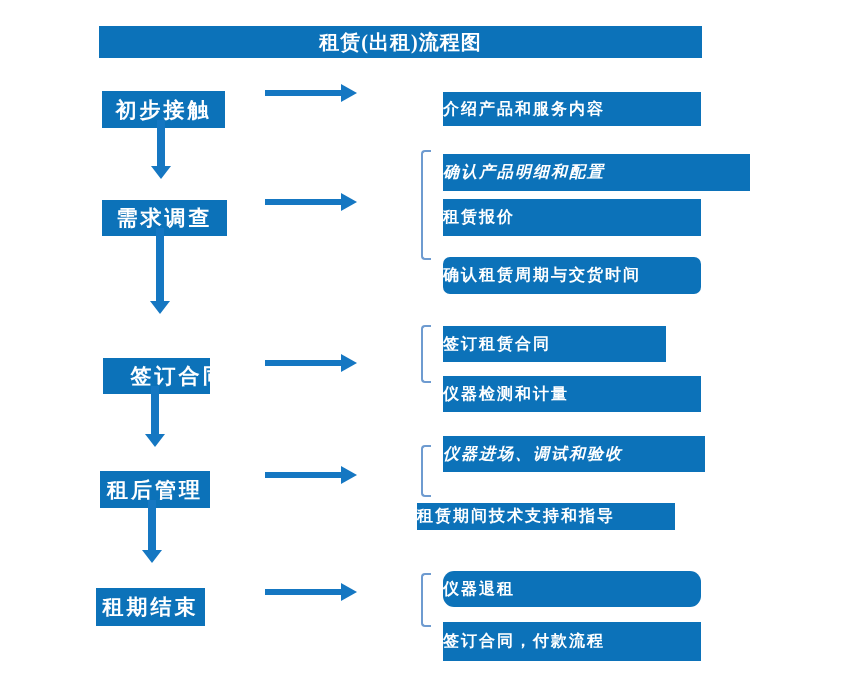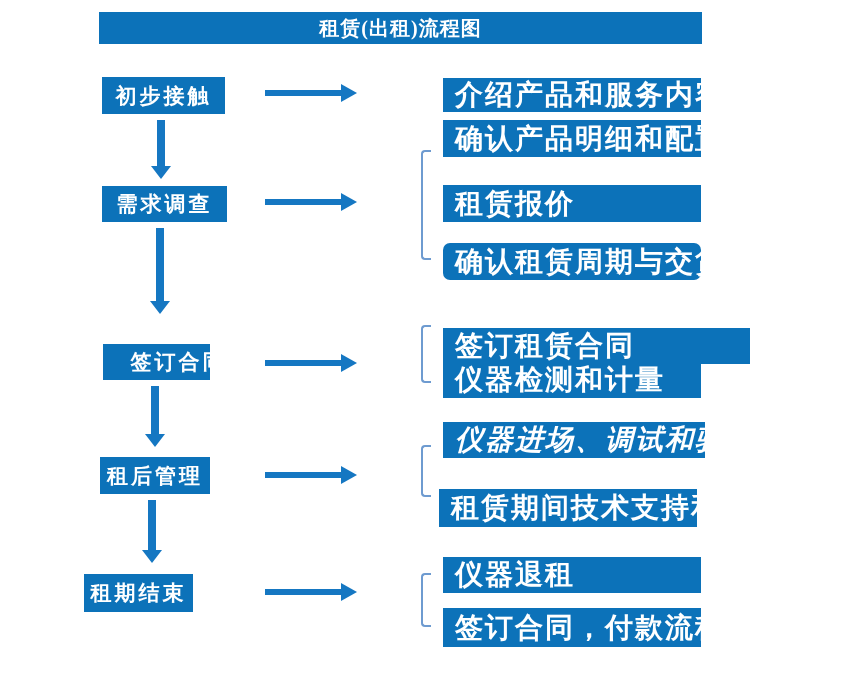--- a/index.html
+++ b/index.html
@@ -18,35 +18,35 @@
     font-weight:bold;
   }
   .bar{
     position:absolute;
     background:var(--primary-blue);
     color:var(--text-white);
     display:flex;
     align-items:center;
     box-sizing:border-box;
     white-space:nowrap;
+    margin-top:14px;
   }
   .title{
     justify-content:center;
     font-size:20px;
     letter-spacing:1px;
   }
   .step{
     justify-content:center;
     font-size:21px;
     letter-spacing:3px;
   }
   .detail{
     justify-content:flex-start;
-    padding-left:12px;
-    font-size:28px;
+    font-size:16px;
     letter-spacing:2px;
   }
   
   .harrow{position:absolute;height:18px;}
   .harrow .shaft{
     position:absolute;left:0;top:6px;height:6px;width:76px;
     background:var(--arrow-blue);
   }
   .harrow .head{
     position:absolute;left:76px;top:0;width:0;height:0;
@@ -80,35 +80,35 @@
 <body>
 
 <div class="stage">
 
   <div class="bar title" style="left:99px;top:12px;width:603px;height:32px;">租赁(出租)流程图</div>
 
   <div class="bar step" style="left:102px;top:186px;width:125px;height:36px;">需求调查</div>
   <div class="bar step" style="left:102px;top:77px;width:123px;height:37px;">初步接触</div>
   <div class="bar step" style="left:103px;top:344px;width:107px;height:36px;padding-left:44px;">签订合同</div>
   <div class="bar step" style="left:100px;top:457px;width:110px;height:37px;">租后管理</div>
-  <div class="bar step" style="left:84px;top:574px;width:109px;height:38px;">租期结束</div>
+  <div class="bar step" style="left:96px;top:574px;width:109px;height:38px;">租期结束</div>
 
   <div class="bar detail" style="left:443px;top:78px;width:258px;height:34px;">介绍产品和服务内容</div>
 
-  <div class="bar detail" style="left:443px;top:120px;width:258px;height:37px;">确认产品明细和配置</div>
+  <div class="bar detail" style="left:443px;top:140px;width:307px;height:37px;font-style:italic;">确认产品明细和配置</div>
   <div class="bar detail" style="left:443px;top:185px;width:258px;height:37px;">租赁报价</div>
   <div class="bar detail" style="left:443px;top:243px;width:258px;height:37px;border-radius:7px;">确认租赁周期与交货时间</div>
 
-  <div class="bar detail" style="left:443px;top:328px;width:307px;height:36px;">签订租赁合同</div>
+  <div class="bar detail" style="left:443px;top:312px;width:223px;height:36px;">签订租赁合同</div>
   <div class="bar detail" style="left:443px;top:362px;width:258px;height:36px;">仪器检测和计量</div>
 
   <div class="bar detail" style="left:443px;top:422px;width:262px;height:36px;font-style:italic;">仪器进场、调试和验收</div>
-  <div class="bar detail" style="left:439px;top:489px;width:258px;height:38px;text-align:right;">租赁期间技术支持和指导</div>
+  <div class="bar detail" style="left:417px;top:489px;width:258px;height:27px;text-align:right;">租赁期间技术支持和指导</div>
 
-  <div class="bar detail" style="left:443px;top:557px;width:258px;height:36px;">仪器退租</div>
+  <div class="bar detail" style="left:443px;top:557px;width:258px;height:36px;border-radius:11px;">仪器退租</div>
   <div class="bar detail" style="left:443px;top:608px;width:258px;height:39px;">签订合同，付款流程</div>
 
   <div class="harrow" style="left:265px;top:84px;width:92px;">
     <div class="shaft"></div>
     <div class="head"></div>
   </div>
   <div class="harrow" style="left:265px;top:193px;width:92px;">
     <div class="shaft"></div>
     <div class="head"></div>
   </div>

